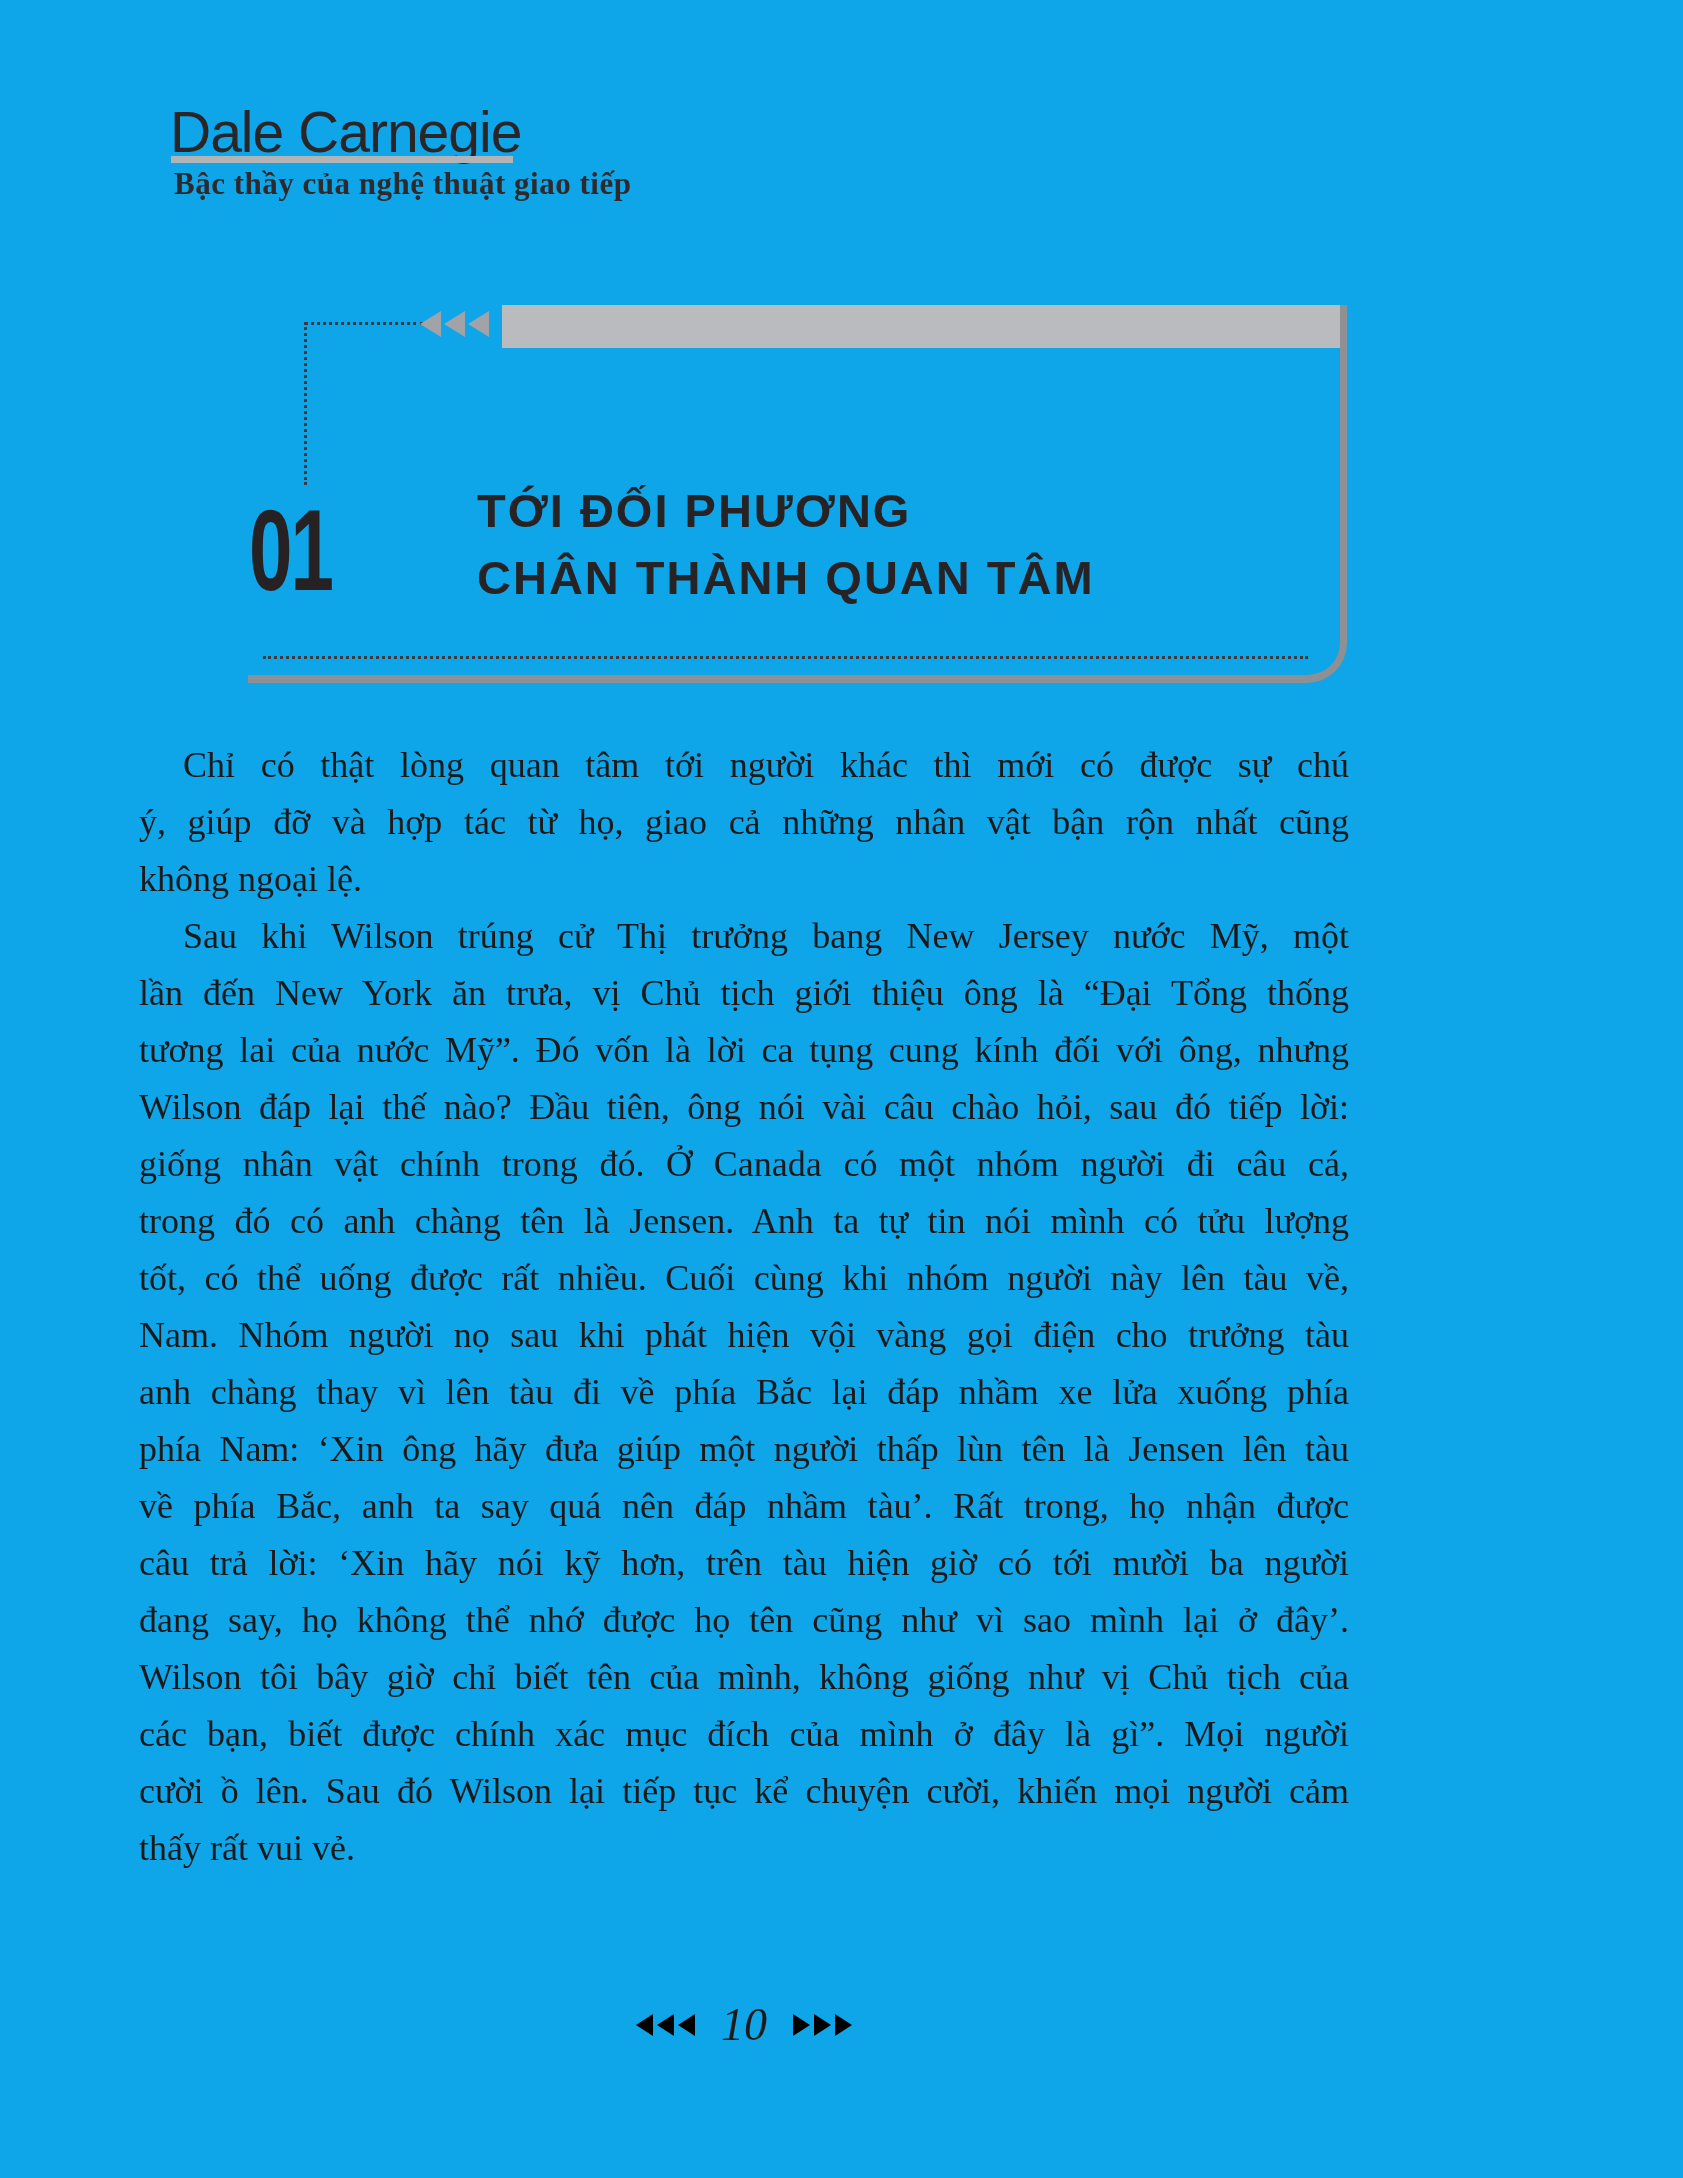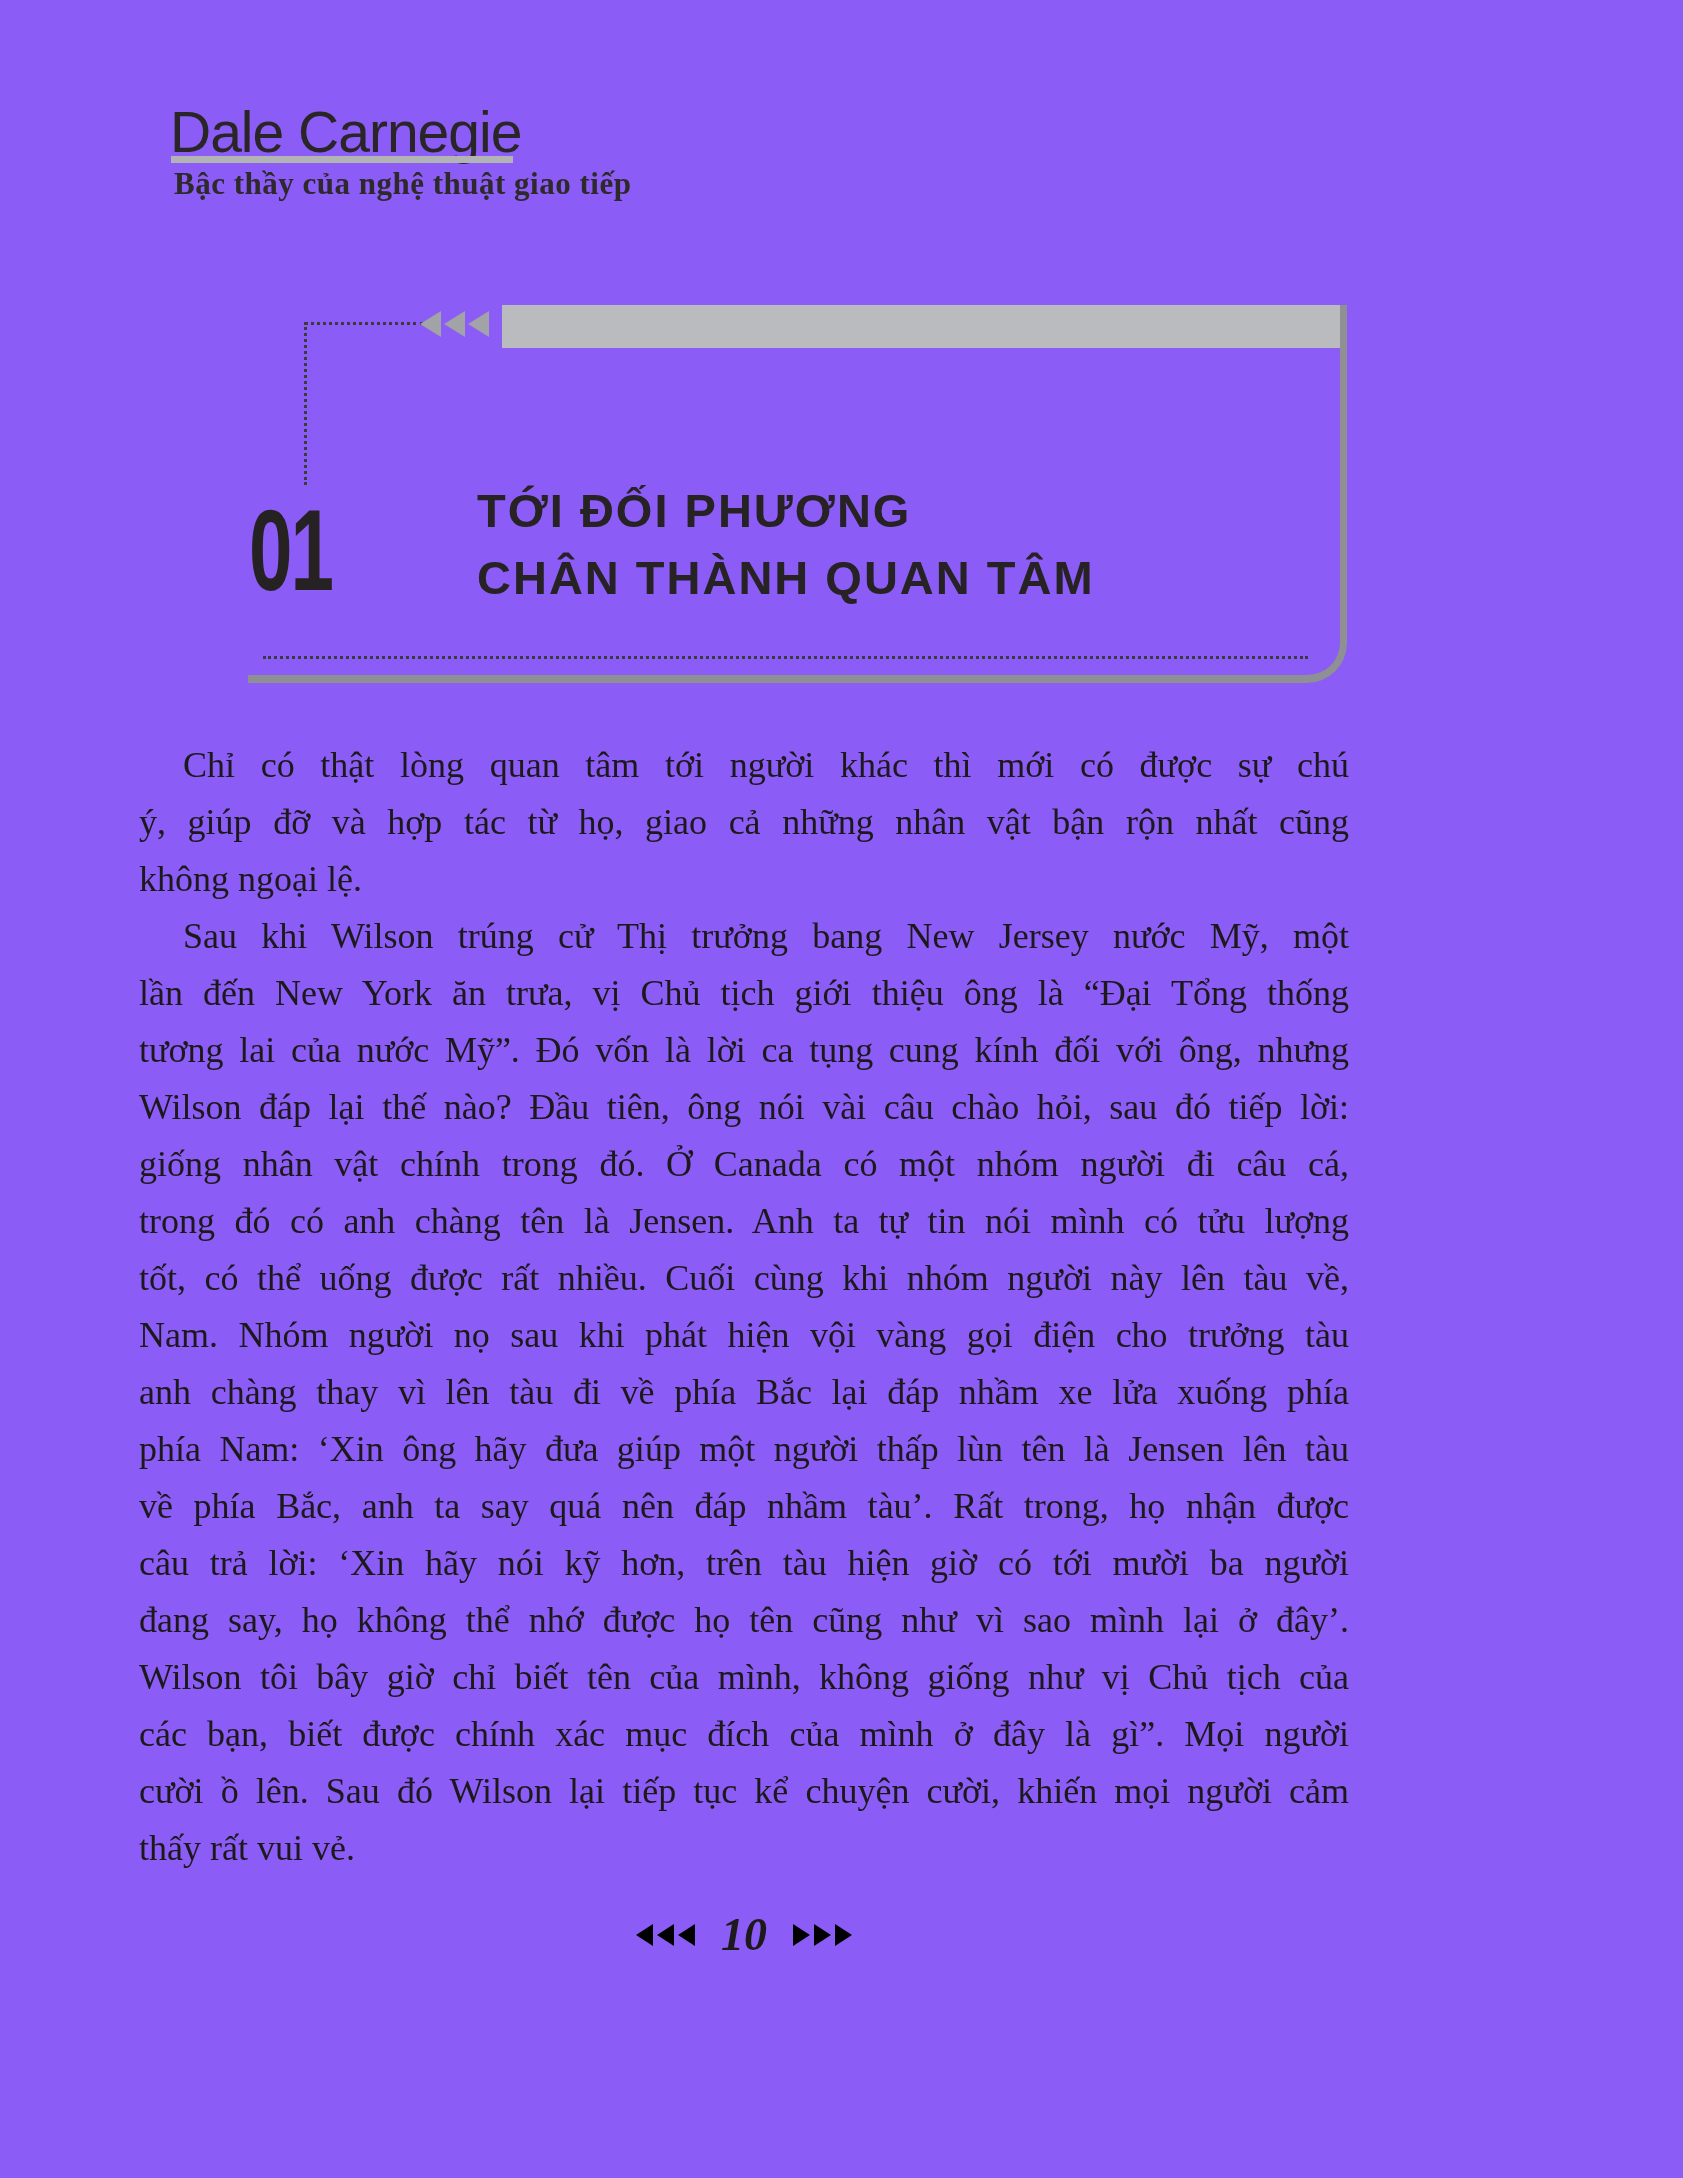--- a/index.html
+++ b/index.html
@@ -1,17 +1,17 @@
 <!DOCTYPE html>
 <html style="--bar-gray: #b9bbbe; --frame-gray: #8e9093; --dot-gray: #3b3b3d; --arrow-gray: #a1a3a6; --rule-gray: #b2b3b5; --fa-dark: #2c282a; --fa-mid: #55565a; --fa-light: #98999d;"><head>
 <meta charset="utf-8">
 <style>
   html,body{margin:0;padding:0;background:#ffffff;}
   .page{
-    position:relative;width:1683px;height:2178px;background:#8b5cf6;overflow:hidden;
+    position:relative;width:1683px;height:2178px;background:#0ea5e9;overflow:hidden;
     font-family:"Liberation Serif","DejaVu Serif",serif;color:#1c191a;
   }
   
   .brand{
     position:absolute;left:170px;top:99px;
     font-family:"Liberation Sans","DejaVu Sans",sans-serif;
     font-size:57px;font-weight:500;letter-spacing:-1px;color:#2a2627;
   }
   .brand-rule{
     position:absolute;left:171px;top:156px;width:342px;height:7px;
@@ -60,22 +60,22 @@
   
   .body-text{
     position:absolute;left:139px;top:737px;width:1210px;
     font-size:36px;line-height:57px;color:#1c191a;
   }
   .bline{width:100%;}
   .bline.just{text-align:justify;text-align-last:justify;}
   .bline.indent{text-indent:44px;}
   
   .footer{
-    position:absolute;left:139px;top:1908px;width:1210px;
-    display:flex;justify-content:center;align-items:center;gap:20px;font-weight:bold;
+    position:absolute;left:139px;top:1998px;width:1210px;
+    display:flex;justify-content:center;align-items:center;gap:20px;
   }
   .f-arrows{display:flex;gap:4px;align-items:center;}
   .f-tri{width:0;height:0;border-top:11px solid transparent;border-bottom:11px solid transparent;}
   .f-tri.left{border-right:17px solid #000;}
   .f-tri.right{border-left:17px solid #000;}
   .f-c1{border-right-color:var(--fa-dark,#2c282a);border-left-color:var(--fa-dark,#2c282a);}
   .f-c2{border-right-color:var(--fa-mid,#55565a);border-left-color:var(--fa-mid,#55565a);}
   .f-c3{border-right-color:var(--fa-light,#98999d);border-left-color:var(--fa-light,#98999d);}
   .page-num{
     font-family:"Liberation Serif","DejaVu Serif",serif;

